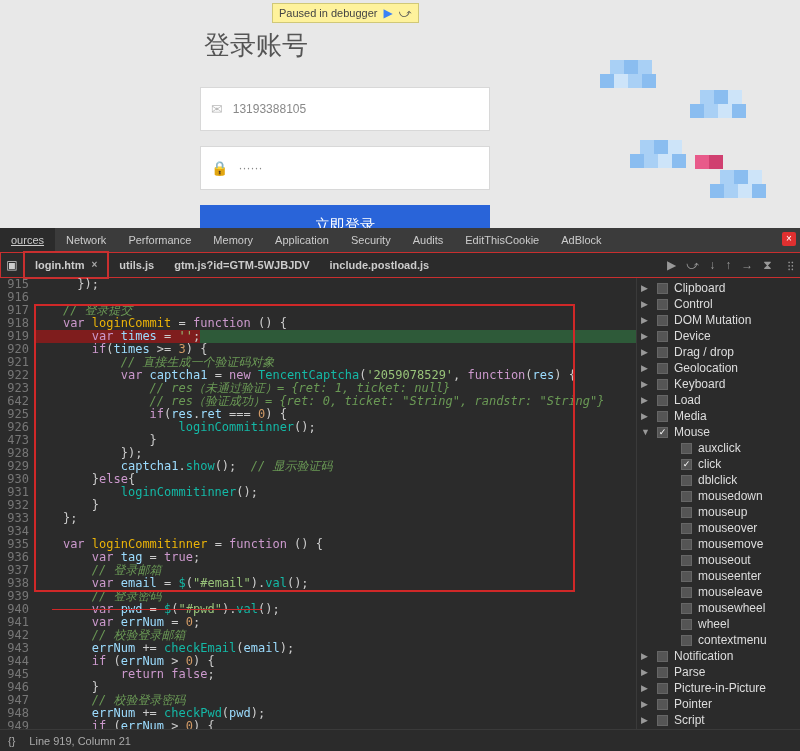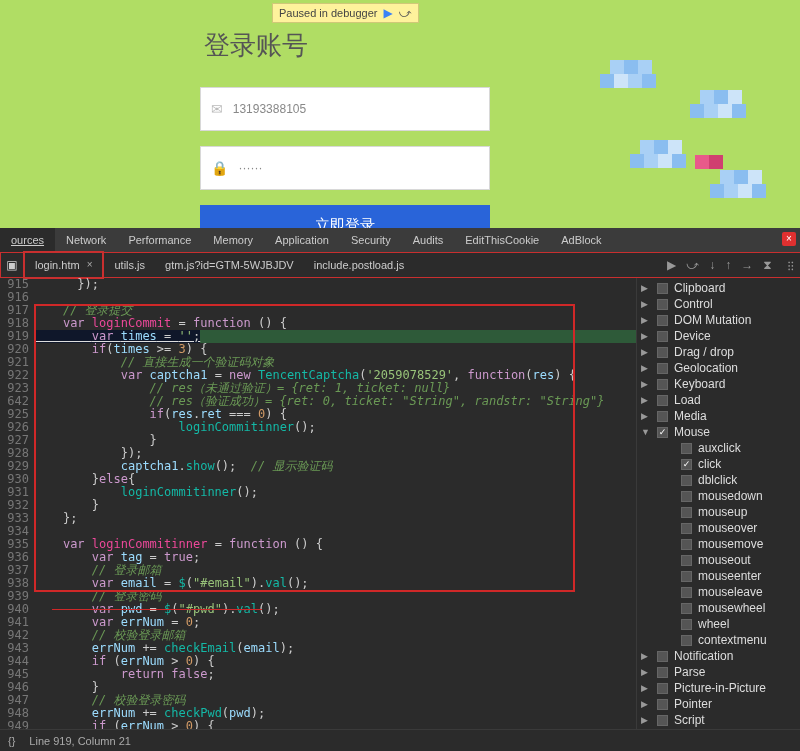--- a/index.html
+++ b/index.html
@@ -1,19 +1,19 @@
 <!DOCTYPE html>
 <html><head>
 <meta charset="utf-8">
 <style>
 * { margin: 0; padding: 0; box-sizing: border-box; }
 body { font-family: "Segoe UI", Arial, sans-serif; font-size: 12px; background: #e8e8e8; width: 800px; height: 751px; overflow: hidden; position: relative; }
 
 
-.page-area { height: 228px; background: #bef264; position: relative; }
+.page-area { height: 228px; background: #ffffff; position: relative; }
 .page-overlay { position: absolute; inset: 0; background: rgba(100,100,100,0.15); }
 .login-card { position: absolute; left: 180px; top: 0; width: 330px; padding: 20px; }
 .login-title { font-size: 26px; color: #555; font-weight: 300; margin: 8px 0 24px 4px; }
 .login-input { height: 44px; border: 1px solid #d8d8d8; background: #fff; margin-bottom: 15px; display: flex; align-items: center; padding: 0 10px; color: #888; gap: 10px; }
 .login-input .ico { color: #bbb; font-size: 14px; }
 .login-btn { height: 40px; background: #2964d9; color: #fff; display: flex; align-items: center; justify-content: center; font-size: 15px; }
 .clouds { position: absolute; right: 0; top: 40px; width: 220px; height: 180px; }
 .px { position: absolute; width: 14px; height: 14px; }
 
 
@@ -24,41 +24,41 @@
 
 .devtools { position: absolute; top: 228px; left: 0; right: 0; bottom: 0; background: #2b2b2b; color: #ddd; display: flex; flex-direction: column; }
 .tabbar { height: 24px; background: #3b3b3b; display: flex; align-items: center; position: relative; }
 .tab-main { padding: 0 11px; color: #ccc; height: 24px; line-height: 24px; font-size: 11px; }
 .tab-main.active { background: #2b2b2b; text-decoration: underline; }
 .close-x { position: absolute; right: 4px; top: 4px; width: 14px; height: 14px; background: #e03030; border-radius: 2px; color: #fff; font-size: 10px; line-height: 14px; text-align: center; }
 
 .filebar { height: 26px; background: #2b2b2b; border: 1px solid #c92f2f; border-right: none; display: flex; align-items: center; position: relative; }
 .fb-left { display: flex; align-items: center; height: 100%; }
 .fb-toggle { width: 22px; text-align: center; color: #ccc; }
-.fb-tab { padding: 0 10px; height: 24px; display: flex; align-items: center; gap: 4px; color: #ccc; font-size: 11px; }
+.fb-tab { padding: 0 10px; height: 24px; display: flex; align-items: center; gap: 4px; color: #ccc; font-size: 11px; font-weight: bold; }
 .fb-tab .x { font-size: 10px; color: #aaa; margin-left: 3px; }
 .fb-active-wrap { border: 2px solid #c92f2f; height: 28px; display: flex; align-items: center; margin-top: -1px; }
 .fb-right { position: absolute; right: 0; top: 0; height: 100%; display: flex; align-items: center; gap: 10px; padding: 0 6px; color: #888; font-size: 12px; }
 .fb-right span { color: #999; }
 
 .panels { flex: 1; display: flex; overflow: hidden; }
 .code-area { width: 636px; position: relative; font-family: Consolas, monospace; font-size: 12px; line-height: 13px; }
 .code-inner { position: absolute; inset: 0; overflow: hidden; }
 .gutter { position: absolute; left: 0; top: 0; width: 34px; text-align: right; padding-right: 5px; color: #777; }
 .codecol { position: absolute; left: 34px; right: 0; top: 0; white-space: pre; }
 .line { height: 13px; }
 .hl-green { background: #2e5a39; }
-.hl-green-inner { background: #0f172a; display: inline-block; text-decoration: underline; }
+.hl-green-inner { background: #7f1d1d; display: inline-block; }
 .red-frame { position: absolute; border: 2px solid #d02828; }
 .strike { position: absolute; border-top: 1px solid #d02828; }
 
 
 .kw { color: #cc99cd; }
 .fn { color: #14b8a6; }
-.fnname { color: #ec4899; }
+.fnname { color: #eab308; }
 .str { color: #98c379; }
 .num { color: #d19a66; }
 .cmt { color: #6a9955; font-style: italic; }
 .punc { color: #ccc; }
 .var { color: #9cdcfe; }
 .op { color: #ccc; }
 .jqsel { color: #98c379; }
 
 .statusbar { height: 22px; background: #2b2b2b; border-top: 1px solid #3a3a3a; display: flex; align-items: center; padding: 0 8px; color: #aaa; font-size: 11px; gap: 14px; }
 
@@ -182,21 +182,21 @@
             <div class="line">917</div>
             <div class="line">918</div>
             <div class="line">919</div>
             <div class="line">920</div>
             <div class="line">921</div>
             <div class="line">922</div>
             <div class="line">923</div>
             <div class="line">642</div>
             <div class="line">925</div>
             <div class="line">926</div>
-            <div class="line">927</div>
+            <div class="line">473</div>
             <div class="line">928</div>
             <div class="line">929</div>
             <div class="line">930</div>
             <div class="line">931</div>
             <div class="line">932</div>
             <div class="line">933</div>
             <div class="line">934</div>
             <div class="line">935</div>
             <div class="line">936</div>
             <div class="line">937</div>

